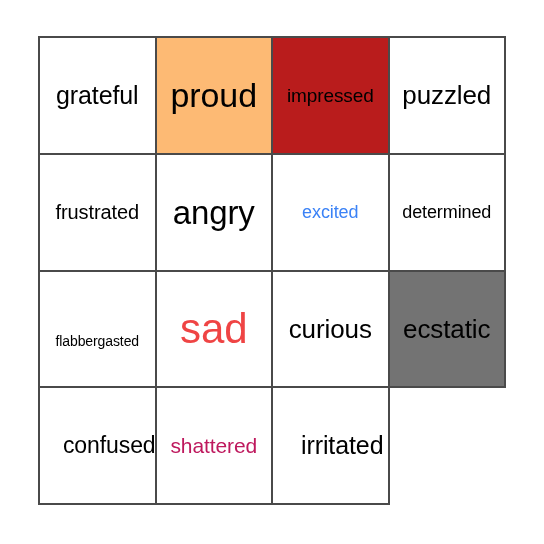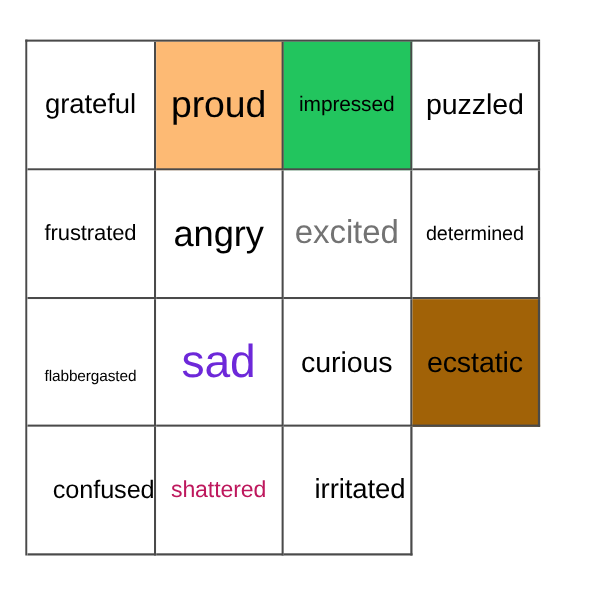--- a/index.html
+++ b/index.html
@@ -16,21 +16,21 @@
     -webkit-font-smoothing: antialiased;
   }
   #card-root {
     position: relative;
     width: 544px;
     height: 544px;
     background: #ffffff;
   }
   #bingo-grid {
     position: absolute;
-    left: 23px;
+    left: 38px;
     top: 36px;
     width: 468px;
     height: 469px;
     box-sizing: border-box;
     display: grid;
     grid-template-columns: repeat(4, 1fr);
     grid-template-rows: repeat(4, 1fr);
     border-top: 2px solid #4a4a4a;
     border-left: 2px solid #4a4a4a;
     background: #ffffff;
@@ -60,51 +60,51 @@
 
 <div id="card-root">
   <div id="bingo-grid" style="border-top-color: rgb(74, 74, 74); border-left-color: rgb(74, 74, 74);">
 
     <div class="bingo-cell" style="border-right-color: rgb(74, 74, 74); border-bottom-color: rgb(74, 74, 74); background: rgb(255, 255, 255);">
       <span class="cell-text" style="font-size: 25px; color: rgb(0, 0, 0);">grateful</span>
     </div>
     <div class="bingo-cell" style="border-right-color: rgb(74, 74, 74); border-bottom-color: rgb(74, 74, 74); background: #fdba74;">
       <span class="cell-text" style="font-size: 34px; color: rgb(0, 0, 0);">proud</span>
     </div>
-    <div class="bingo-cell" style="border-right-color: rgb(74, 74, 74); border-bottom-color: rgb(74, 74, 74); background: #22c55e;">
+    <div class="bingo-cell" style="border-right-color: rgb(74, 74, 74); border-bottom-color: rgb(74, 74, 74); background: #b91c1c;">
       <span class="cell-text" style="font-size: 19px; color: rgb(0, 0, 0);">impressed</span>
     </div>
     <div class="bingo-cell" style="border-right-color: rgb(74, 74, 74); border-bottom-color: rgb(74, 74, 74); background: rgb(255, 255, 255);">
       <span class="cell-text" style="font-size: 26px; color: rgb(0, 0, 0);">puzzled</span>
     </div>
 
     <div class="bingo-cell" style="border-right-color: rgb(74, 74, 74); border-bottom-color: rgb(74, 74, 74); background: rgb(255, 255, 255);">
       <span class="cell-text" style="font-size: 20px; color: rgb(0, 0, 0);">frustrated</span>
     </div>
     <div class="bingo-cell" style="border-right-color: rgb(74, 74, 74); border-bottom-color: rgb(74, 74, 74); background: rgb(255, 255, 255);">
       <span class="cell-text" style="font-size: 33px; color: rgb(0, 0, 0);">angry</span>
     </div>
     <div class="bingo-cell" style="border-right-color: rgb(74, 74, 74); border-bottom-color: rgb(74, 74, 74); background: rgb(255, 255, 255);">
-      <span class="cell-text" style="font-size: 30px; color: #737373; text-align: right;">excited</span>
+      <span class="cell-text" style="font-size: 18px; color: #3b82f6; text-align: right;">excited</span>
     </div>
 
     <div class="bingo-cell" style="border-right-color: rgb(74, 74, 74); border-bottom-color: rgb(74, 74, 74); background: rgb(255, 255, 255);">
       <span class="cell-text" style="font-size: 18px; color: rgb(0, 0, 0);">determined</span>
     </div>
     <div class="bingo-cell" style="border-right-color: rgb(74, 74, 74); border-bottom-color: rgb(74, 74, 74); background: rgb(255, 255, 255);">
       <span class="cell-text" style="font-size: 14px; color: rgb(0, 0, 0); margin-top: 25px;">flabbergasted</span>
     </div>
     <div class="bingo-cell" style="border-right-color: rgb(74, 74, 74); border-bottom-color: rgb(74, 74, 74); background: rgb(255, 255, 255);">
-      <span class="cell-text" style="font-size: 42px; color: #6d28d9;">sad</span>
+      <span class="cell-text" style="font-size: 42px; color: #ef4444;">sad</span>
     </div>
     <div class="bingo-cell" style="border-right-color: rgb(74, 74, 74); border-bottom-color: rgb(74, 74, 74); background: rgb(255, 255, 255);">
       <span class="cell-text" style="font-size: 26px; color: rgb(0, 0, 0);">curious</span>
     </div>
 
-    <div class="bingo-cell" style="border-right-color: rgb(74, 74, 74); border-bottom-color: rgb(74, 74, 74); background: #a16207; align-items: center;">
+    <div class="bingo-cell" style="border-right-color: rgb(74, 74, 74); border-bottom-color: rgb(74, 74, 74); background: #737373; align-items: center;">
       <span class="cell-text" style="font-size: 26px; color: rgb(0, 0, 0);">ecstatic</span>
     </div>
     <div class="bingo-cell" style="border-right-color: rgb(74, 74, 74); border-bottom-color: rgb(74, 74, 74); background: rgb(255, 255, 255);">
       <span class="cell-text" style="font-size: 23px; color: rgb(0, 0, 0); margin-left: 24px;">confused</span>
     </div>
     <div class="bingo-cell" style="border-right-color: rgb(74, 74, 74); border-bottom-color: rgb(74, 74, 74); background: rgb(255, 255, 255);">
       <span class="cell-text" style="font-size: 21px; color: #be185d;">shattered</span>
     </div>
     <div class="bingo-cell" style="border-right-color: rgb(74, 74, 74); border-bottom-color: rgb(74, 74, 74); background: rgb(255, 255, 255); padding-left: 24px;">
       <span class="cell-text" style="font-size: 25px; color: rgb(0, 0, 0);">irritated</span>

